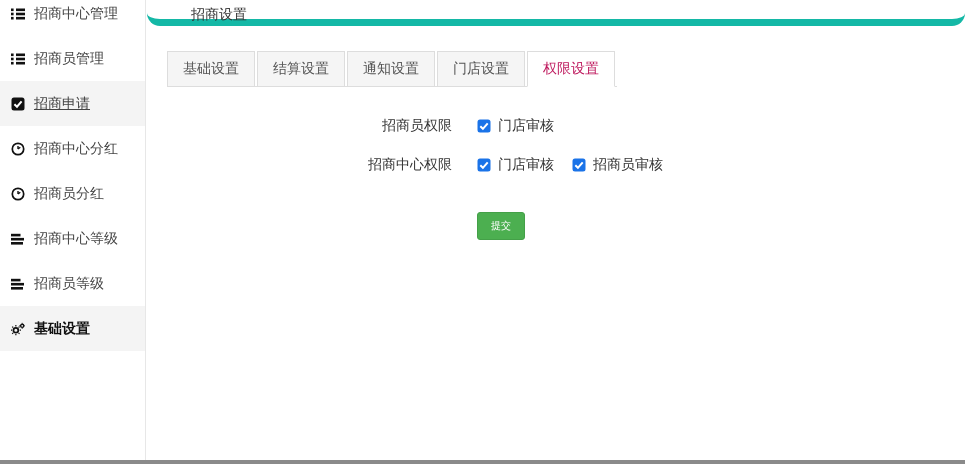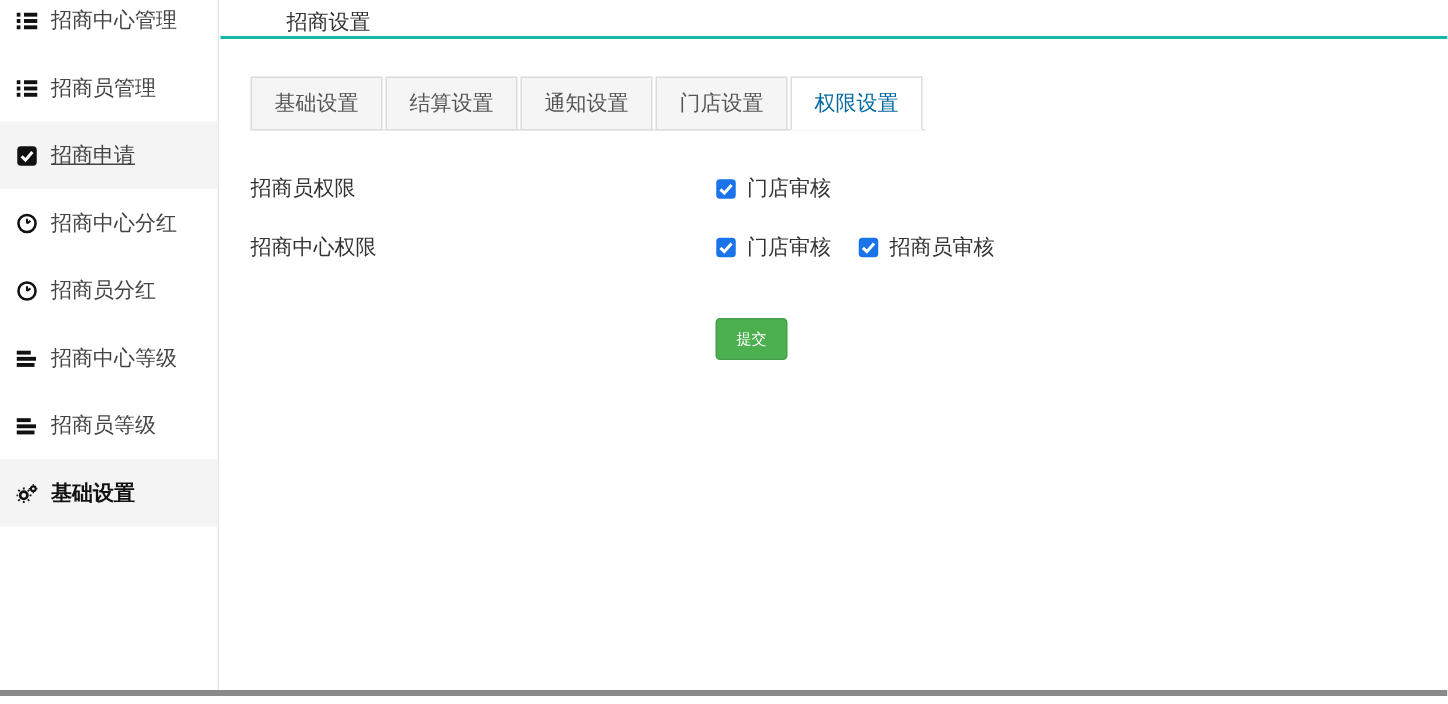--- a/index.html
+++ b/index.html
@@ -13,35 +13,35 @@
   .side-list { list-style:none; margin-top:-9px; }
   .side-item { height:45px; display:flex; align-items:center; gap:9px;
     padding-left:11px; cursor:pointer; color:#444; white-space:nowrap; }
   .side-item .ico { width:14px; height:14px; flex:0 0 14px; display:inline-flex;
     align-items:center; justify-content:center; }
   .side-item.highlighted { background:#f4f4f4;text-decoration:underline; }
   .side-item.active { background:#f4f4f4; font-weight:bold; color:#111; }
 
   
   .main { position:absolute; left:147px; top:0; right:0; height:460px; background:#fff; }
-  .page-header { height:26px; padding:6px 0 0 44px; border-bottom:2px solid #14b8a6;
-    color:#333; }
+  .page-header { height:26px; padding:6px 0 0 44px; border-bottom:7px solid #14b8a6;
+    color:#333;border-radius:13px; }
   .content { padding:25px 0 0 20px; }
 
   
   .nav-tabs { list-style:none; display:inline-flex; border-bottom:1px solid #ddd; }
   .nav-tabs li { margin-bottom:-1px; margin-right:2px; }
   .nav-tabs li span { display:block; padding:8px 15px; border:1px solid #ddd;
     background:#f5f5f5; color:#555; cursor:pointer; }
-  .nav-tabs li.active span { background:#fff; border-bottom-color:transparent; color:#0369a1; }
+  .nav-tabs li.active span { background:#fff; border-bottom-color:transparent; color:#be185d; }
 
   
   .form { margin-top:30px; }
   .form-row { display:flex; align-items:center; margin-bottom:21px; }
-  .form-label { width:285px; text-align:left; color:#333; }
+  .form-label { width:285px; text-align:right; color:#333; }
   .chk-area { display:flex; align-items:center; margin-left:25px; gap:18px; }
   .chk { display:inline-flex; align-items:center; gap:7px; cursor:pointer; color:#333; }
   .chk .box { width:14px; height:14px; display:inline-flex; }
   .btn-submit { margin-left:310px; margin-top:17px; display:inline-block;
     background:#4caf50; color:#fff; border:1px solid #44a048; border-radius:3px;
     padding:6px 13px; font-size:10px; cursor:pointer;
     font-family:"Liberation Sans","DejaVu Sans",sans-serif; }
 
   
   .bottom-bar { position:absolute; left:0; top:460px; width:965px; height:4px;

